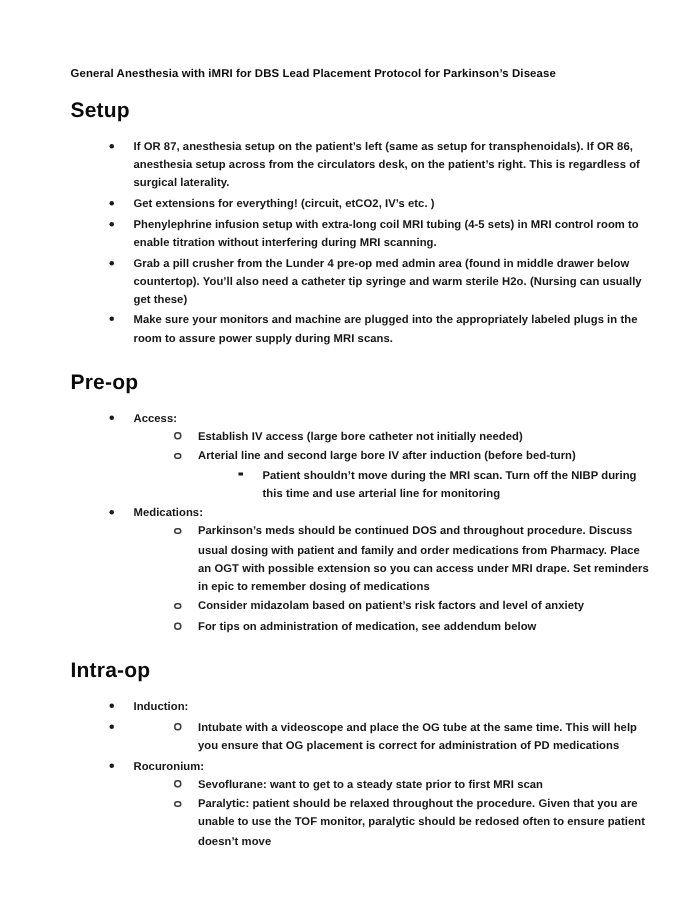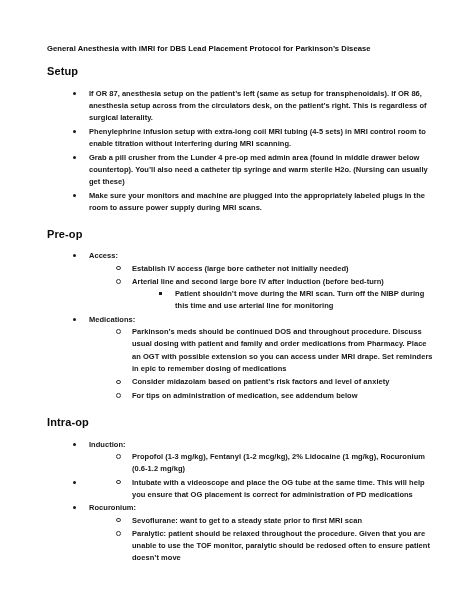--- a/index.html
+++ b/index.html
@@ -29,21 +29,21 @@
   .doc-title {
     font-size: 7.6px;
     font-weight: bold;
     line-height: 1.42;
     letter-spacing: 0.01em;
     margin: 0 0 9.5px 0;
     color: #0b0b0b;
   }
 
   .section-heading {
-    font-size: 11px;
+    font-size: 14px;
     font-weight: bold;
     line-height: 1.42;
     letter-spacing: 0.01em;
     margin: 0 0 8px 0;
     color: #0b0b0b;
   }
 
   .section-heading.spaced {
     margin-top: 13px;
   }
@@ -131,20 +131,24 @@
 
   <div id="sections-root">
       <div class="section-heading">Setup</div>
       <ul class="lvl1">
         <li class="item b1">
           <span class="marker"></span>
           <span class="item-text">If OR 87, anesthesia setup on the patient’s left (same as setup for transphenoidals). If OR 86, anesthesia setup across from the circulators desk, on the patient’s right.  This is regardless of surgical laterality.</span>
         </li>
         <li class="item b1">
           <span class="marker"></span>
+          <span class="item-text">Get extensions for everything! (circuit, etCO2, IV’s etc. )</span>
+        </li>
+        <li class="item b1">
+          <span class="marker"></span>
           <span class="item-text">Phenylephrine infusion setup with extra-long coil MRI tubing (4-5 sets) in MRI control room to enable titration without interfering during MRI scanning.</span>
         </li>
         <li class="item b1">
           <span class="marker"></span>
           <span class="item-text">Grab a pill crusher from the Lunder 4 pre-op med admin area (found in middle drawer below countertop). You’ll also need a catheter tip syringe and warm sterile H2o. (Nursing can usually get these)</span>
         </li>
         <li class="item b1">
           <span class="marker"></span>
           <span class="item-text">Make sure your monitors and machine are plugged into the appropriately labeled plugs in the room to assure power supply during MRI scans.</span>
         </li>
@@ -188,26 +192,20 @@
               <span class="item-text">For tips on administration of medication, see addendum below</span>
             </li>
           </ul>
         </li>
       </ul>
       <div class="section-heading spaced">Intra-op</div>
       <ul class="lvl1">
         <li class="item b1">
           <span class="marker"></span>
           <span class="item-text">Induction:</span>
-          <ul class="lvl2">
-            <li class="item b2">
-              <span class="marker"></span>
-              <span class="item-text">Propofol (1-3 mg/kg), Fentanyl (1-2 mcg/kg), 2% Lidocaine (1 mg/kg), Rocuronium (0.6-1.2 mg/kg)</span>
-            </li>
-          </ul>
         </li>
         <li class="item b1">
           <span class="marker"></span>
           <ul class="lvl2">
             <li class="item b2">
               <span class="marker"></span>
               <span class="item-text">Intubate with a videoscope and place the OG tube at the same time. This will help you ensure that OG placement is correct for administration of PD medications</span>
             </li>
           </ul>
         </li>

